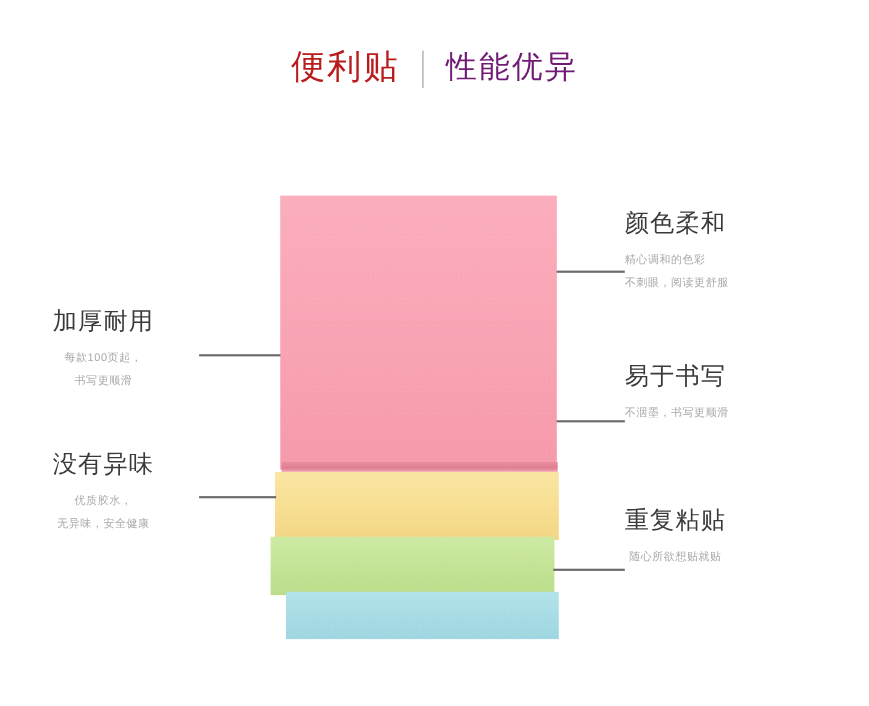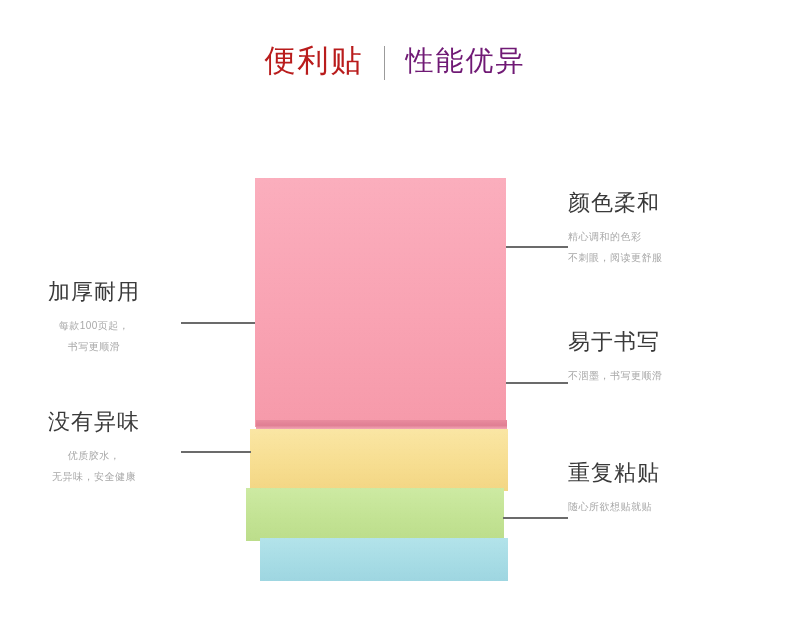--- a/index.html
+++ b/index.html
@@ -147,21 +147,21 @@
   
   .leader {
     position: absolute;
     height: 2px;
     background: #6b6b6b;
   }
 
   
   #co-color     { left: 568px; top: 188px; }
   #co-write     { left: 568px; top: 327px; }
-  #co-restick   { left: 568px; top: 458px; }
+  #co-restick   { left: 568px; top: 458px; text-align: center; }
   #co-thick     { left: 48px;  top: 277px; }
   #co-noodor    { left: 48px;  top: 407px; }
 
   #ld-color     { left: 506px; top: 246px; width: 62px; }
   #ld-write     { left: 506px; top: 382px; width: 62px; }
   #ld-restick   { left: 503px; top: 517px; width: 65px; }
   #ld-thick     { left: 181px; top: 322px; width: 74px; }
   #ld-noodor    { left: 181px; top: 451px; width: 70px; }
 </style>
 </head>

